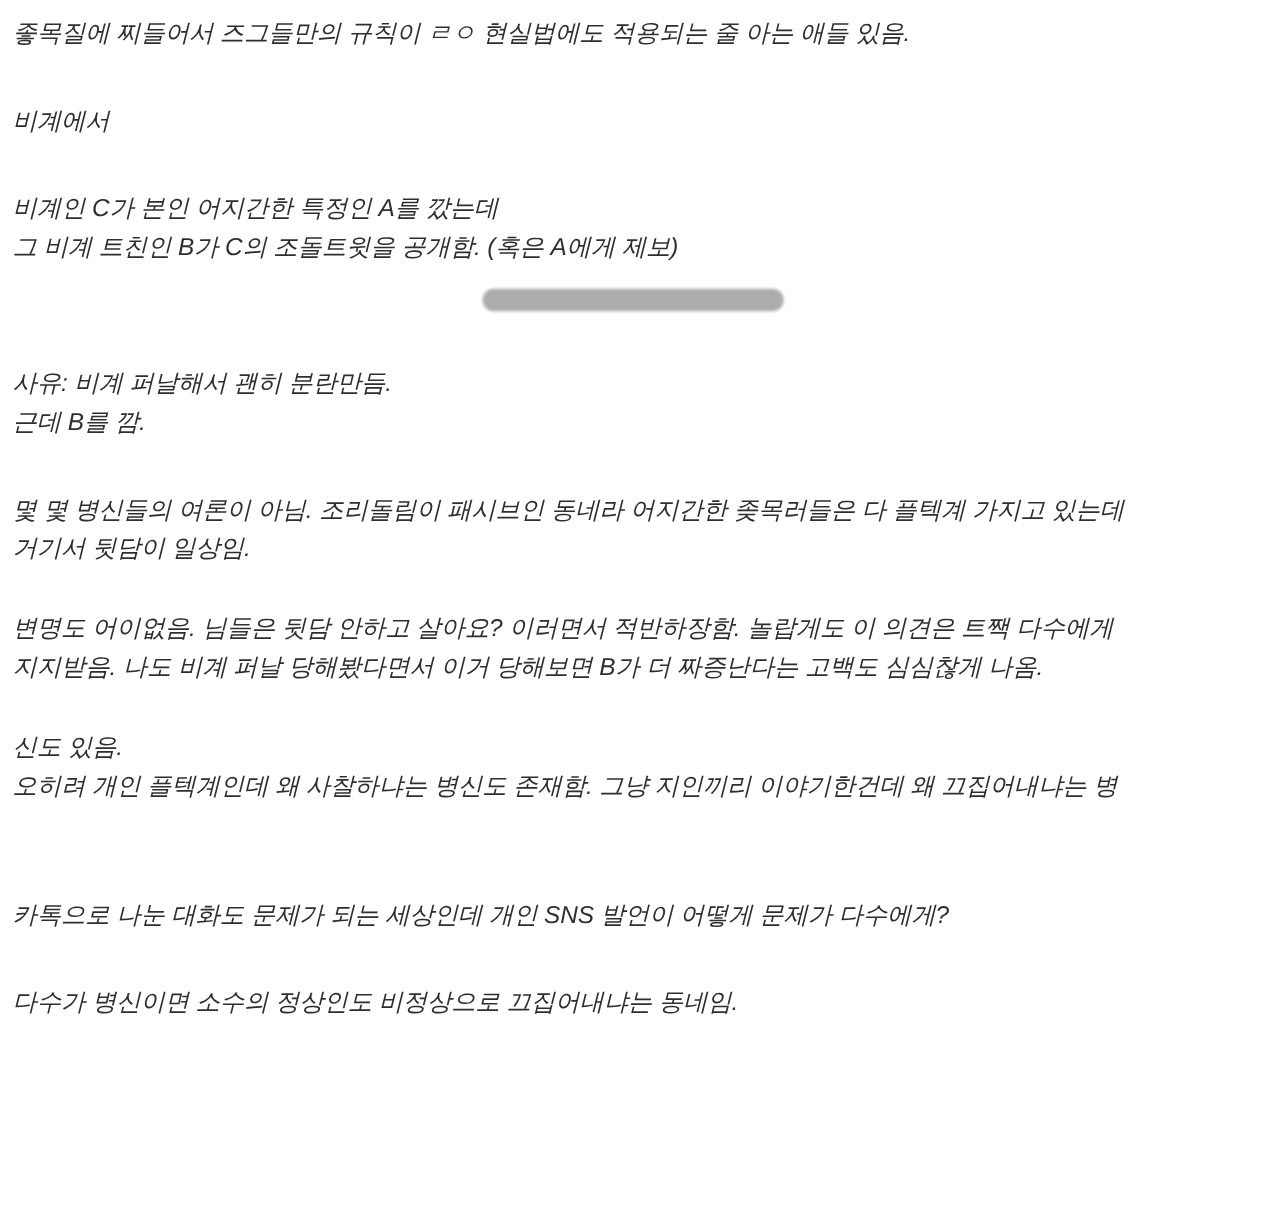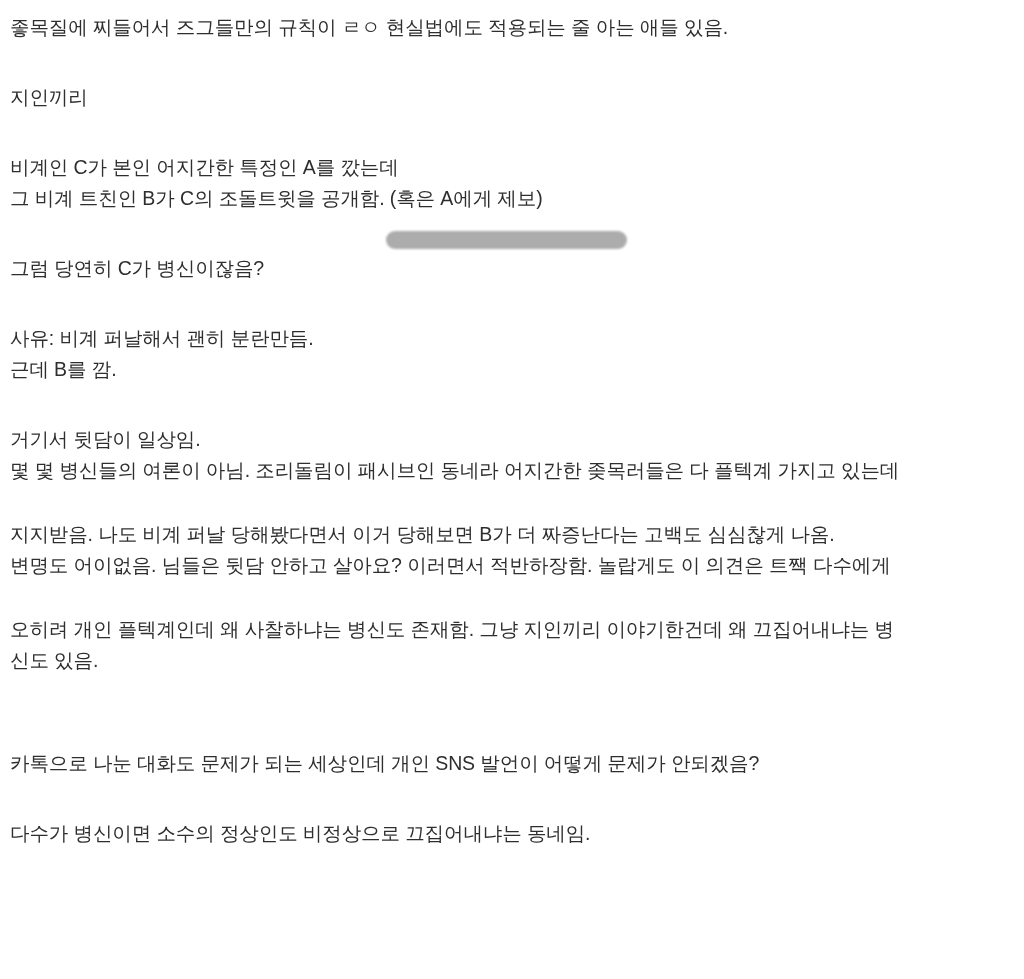--- a/index.html
+++ b/index.html
@@ -13,20 +13,21 @@
     font-family: "Liberation Sans", sans-serif;
     color: #2b2b2b;
     overflow: hidden;
   }
   #doc {
     position: relative;
     width: 1024px;
     height: 979px;
     box-sizing: border-box;
     padding: 12px 14px 0 10px;
+    font-style: italic;
   }
   .gap-lg { height: 39px; }
   .gap-md { height: 33px; }
   .line {
     font-size: 19.5px;
     line-height: 31px;
     color: #2e2e2e;
     white-space: pre-wrap;
     letter-spacing: -0.1px;
   }
@@ -47,63 +48,60 @@
 <body>
 
 <div id="doc">
 
   <div class="block">
     <div class="line">좋목질에 찌들어서 즈그들만의 규칙이 ㄹㅇ 현실법에도 적용되는 줄 아는 애들 있음.</div>
   </div>
   <div class="gap-lg"></div>
 
   <div class="block">
-    <div class="line">지인끼리</div>
+    <div class="line">비계에서</div>
   </div>
   <div class="gap-lg"></div>
 
   <div class="block">
     <div class="line">비계인 C가 본인 어지간한 특정인 A를 깠는데</div>
     <div class="line">그 비계 트친인 B가 C의 조돌트윗을 공개함. (혹은 A에게 제보)</div>
   </div>
   <div class="gap-lg"></div>
 
-  <div class="block">
-    <div class="line">그럼 당연히 C가 병신이잖음?</div>
-  </div>
   <div class="gap-lg"></div>
 
   <div class="block">
     <div class="line">사유: 비계 퍼날해서 괜히 분란만듬.</div>
     <div class="line">근데 B를 깜.</div>
   </div>
   <div class="gap-lg"></div>
 
   <div class="block">
+    <div class="line">몇 몇 병신들의 여론이 아님. 조리돌림이 패시브인 동네라 어지간한 좆목러들은 다 플텍계 가지고 있는데</div>
     <div class="line">거기서 뒷담이 일상임.</div>
-    <div class="line">몇 몇 병신들의 여론이 아님. 조리돌림이 패시브인 동네라 어지간한 좆목러들은 다 플텍계 가지고 있는데</div>
   </div>
   <div class="gap-md"></div>
 
   <div class="block">
+    <div class="line">변명도 어이없음. 님들은 뒷담 안하고 살아요? 이러면서 적반하장함. 놀랍게도 이 의견은 트짹 다수에게</div>
     <div class="line">지지받음. 나도 비계 퍼날 당해봤다면서 이거 당해보면 B가 더 짜증난다는 고백도 심심찮게 나옴.</div>
-    <div class="line">변명도 어이없음. 님들은 뒷담 안하고 살아요? 이러면서 적반하장함. 놀랍게도 이 의견은 트짹 다수에게</div>
   </div>
   <div class="gap-md"></div>
 
   <div class="block">
+    <div class="line">신도 있음.</div>
     <div class="line">오히려 개인 플텍계인데 왜 사찰하냐는 병신도 존재함. 그냥 지인끼리 이야기한건데 왜 끄집어내냐는 병</div>
-    <div class="line">신도 있음.</div>
   </div>
   <div class="gap-md"></div>
 
   <div class="gap-lg"></div>
 
   <div class="block">
-    <div class="line">카톡으로 나눈 대화도 문제가 되는 세상인데 개인 SNS 발언이 어떻게 문제가 안되겠음?</div>
+    <div class="line">카톡으로 나눈 대화도 문제가 되는 세상인데 개인 SNS 발언이 어떻게 문제가 다수에게?</div>
   </div>
   <div class="gap-lg"></div>
 
   <div class="block">
     <div class="line">다수가 병신이면 소수의 정상인도 비정상으로 끄집어내냐는 동네임.</div>
   </div>
 
   <div class="redaction"></div>
 
 </div>

